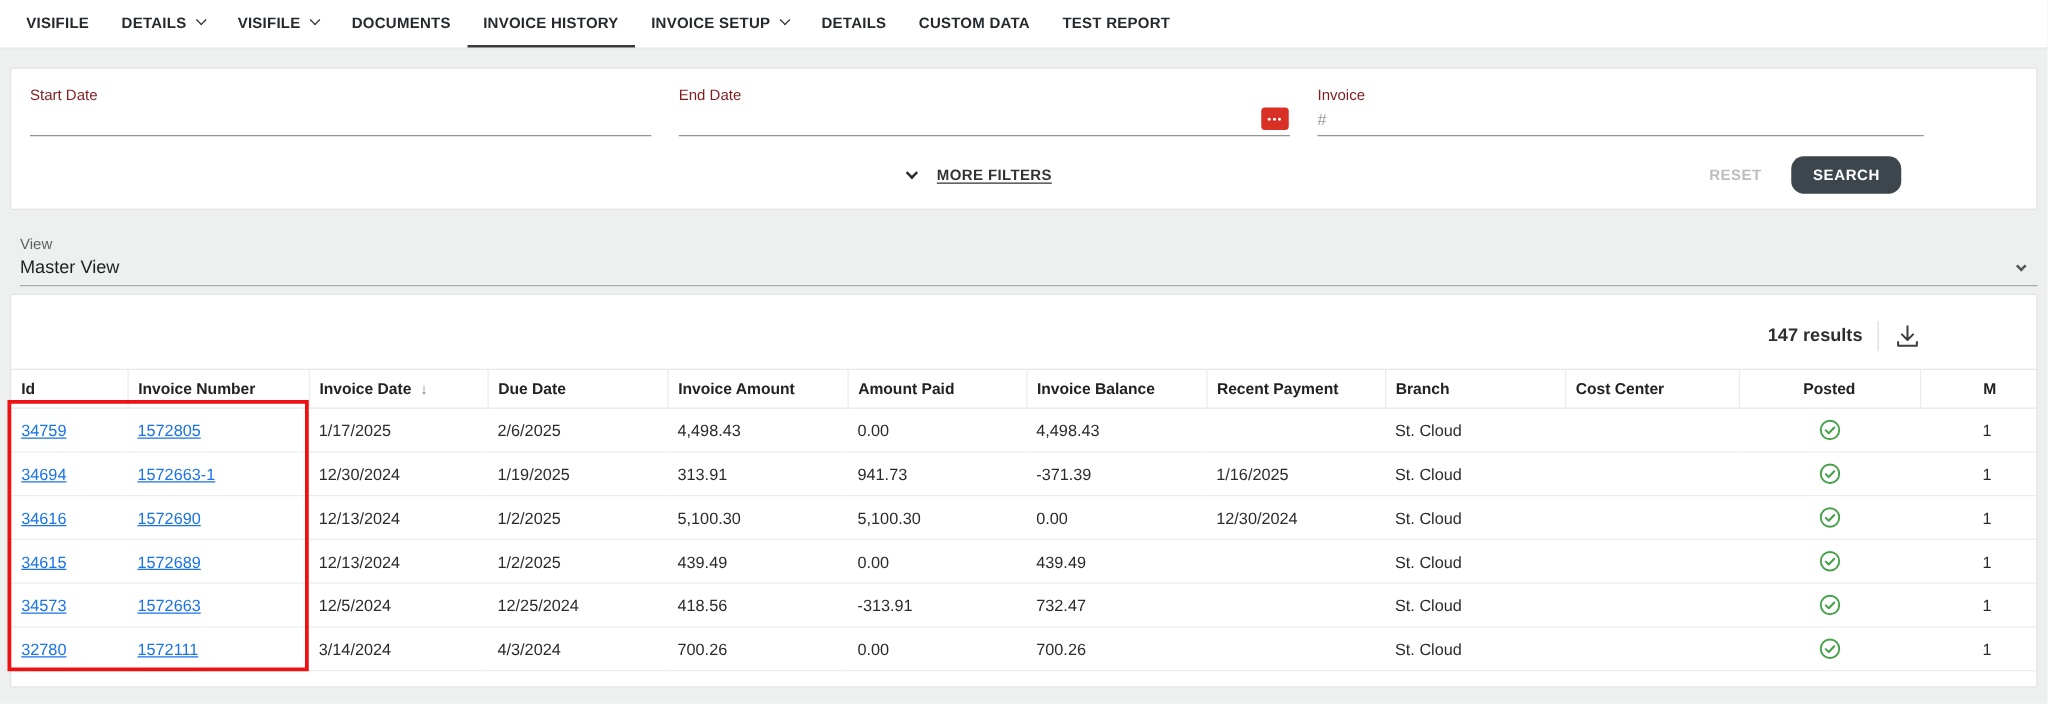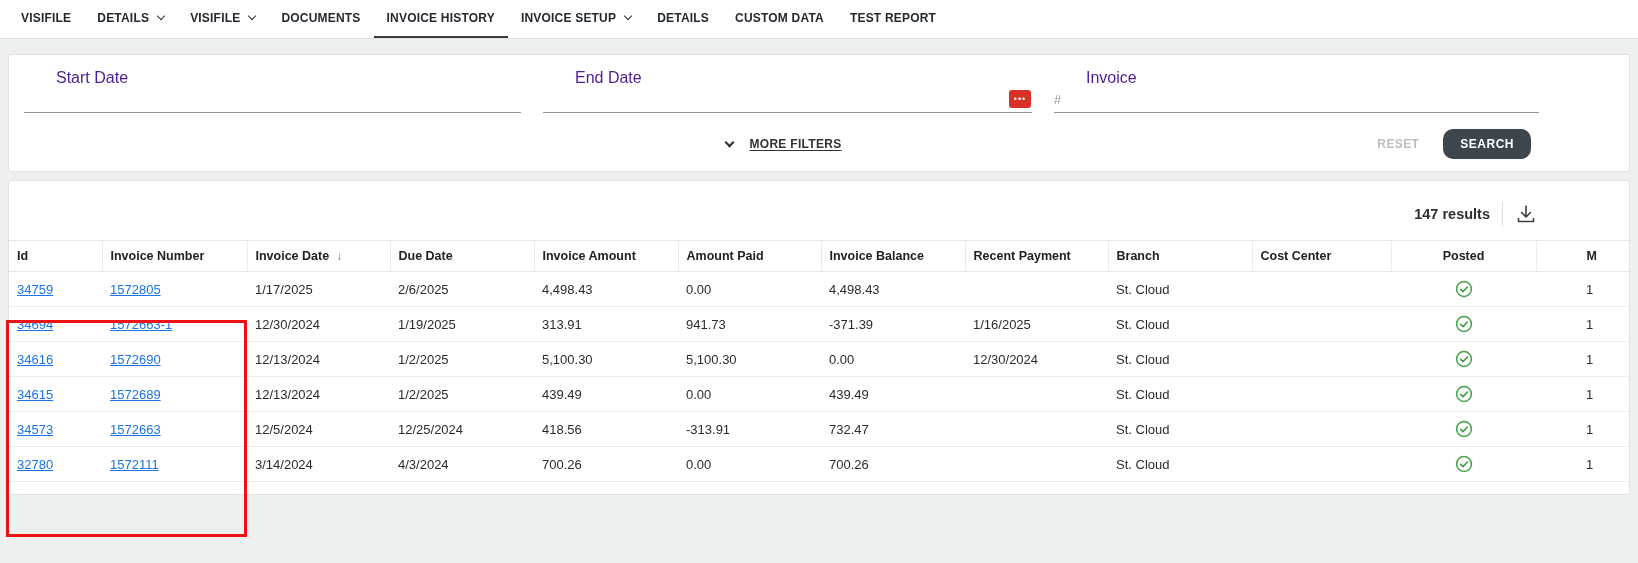--- a/index.html
+++ b/index.html
@@ -29,21 +29,21 @@
   }
   .chev-nav { margin-left:9px; margin-top:-4px; }
 
   
   .filter-card {
     margin:15px 8px 8px; background:#fff; border:1px solid #e3e3e3;
     border-radius:2px; padding:14px 0 12px; position:relative;
   }
   .fields { display:flex; gap:22px; padding:0 90px 0 15px; }
   .field { position:relative; display:flex; flex-direction:column; }
-  .field label { font-size:16px; color:#4c1d95; margin-bottom:2px;margin-left:32px; }
+  .field label { font-size:12px; color:#7f1d1d; margin-bottom:2px; }
   .field input {
     border:0; border-bottom:1px solid #949494; height:24px; padding:0 0 2px;
     font-size:13px; font-family:inherit; background:transparent; outline:none; color:#222;
   }
   .field input::placeholder { color:#9a9a9a; }
   .f-start { width:497px; }
   .f-end { width:489px; }
   .f-invoice { flex:1; }
   .date-badge {
     position:absolute; right:1px; bottom:5px; width:22px; height:18px;
@@ -57,21 +57,21 @@
     display:flex; align-items:center; justify-content:center;
   }
   .more-filters {
     display:flex; align-items:center; gap:16px; margin-right:70px;
     background:none; border:none; cursor:pointer; font-family:inherit;
     font-size:12px; font-weight:700; letter-spacing:.3px; color:#333;
   }
   .more-filters .label { text-decoration:underline; text-underline-offset:2px; }
   .chev-md { width:7px; height:7px; border-width:2px; margin-top:-3px; }
   .actions {
-    position:absolute; right:98px; top:50%; transform:translateY(-50%);
+    position:absolute; right:108px; top:50%; transform:translateY(-50%);
     display:flex; align-items:center; gap:18px;
   }
   .reset-btn {
     background:none; border:none; font-family:inherit; cursor:default;
     font-size:12px; font-weight:600; letter-spacing:.4px; color:#bdbdbd;
   }
   .search-btn {
     background: var(--btn-dark, #3d464d); border:none; color:#fff; cursor:pointer;
     font-family:inherit; font-size:12px; font-weight:600; letter-spacing:.5px;
     padding:8px 17px; border-radius:10px;
@@ -184,20 +184,27 @@
         <i class="chev chev-md"></i>
         <span class="label">MORE FILTERS</span>
       </button>
       <div class="actions">
         <button class="reset-btn">RESET</button>
         <button class="search-btn">SEARCH</button>
       </div>
     </div>
   </section>
 
+  <section class="view-section">
+    <label class="view-label">View</label>
+    <div class="view-select">
+      <span class="view-value">Master View</span>
+      <i class="chev chev-gray"></i>
+    </div>
+  </section>
 
   <section class="table-card">
     <div class="results-bar">
       <span class="results-count">147 results</span>
       <span class="vdiv"></span>
       <button class="dl-btn" title="">
         <svg width="22" height="20" viewBox="0 0 22 20" fill="none">
           <path d="M11 2v10M6.5 8.5L11 13l4.5-4.5M3.5 14.5v3h15v-3" stroke="#3f3f3f" stroke-width="1.6" stroke-linecap="round" stroke-linejoin="round"></path>
         </svg>
       </button>

